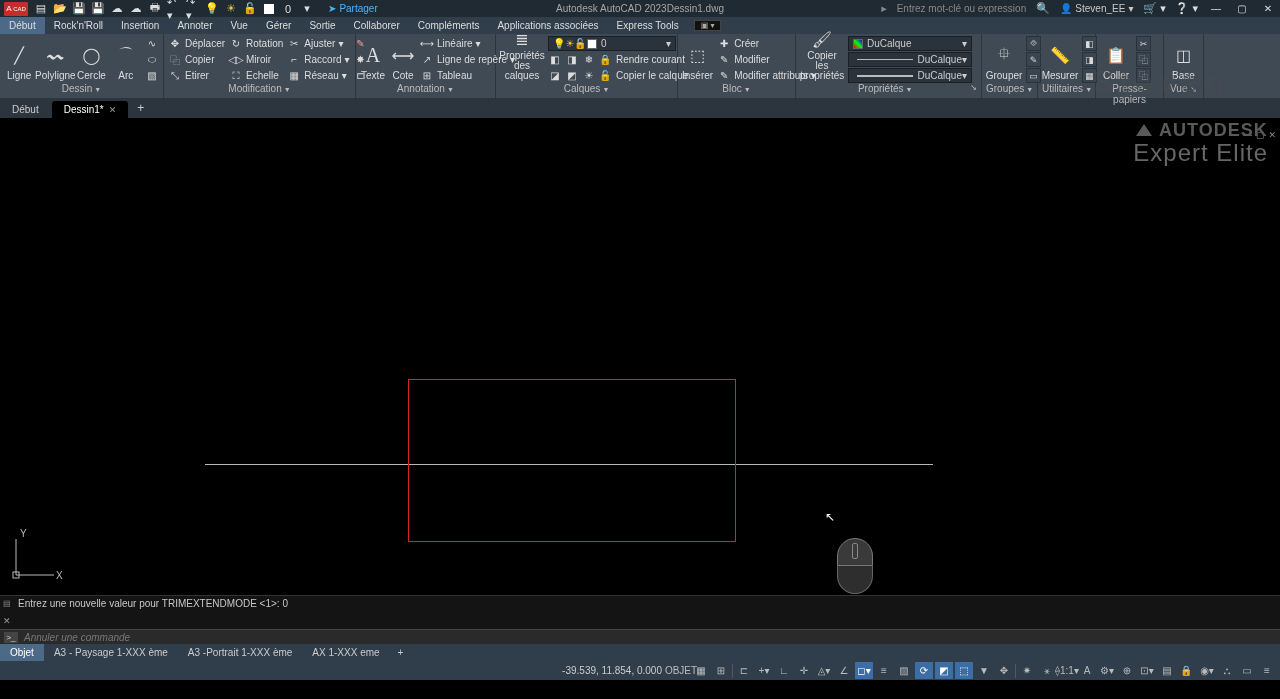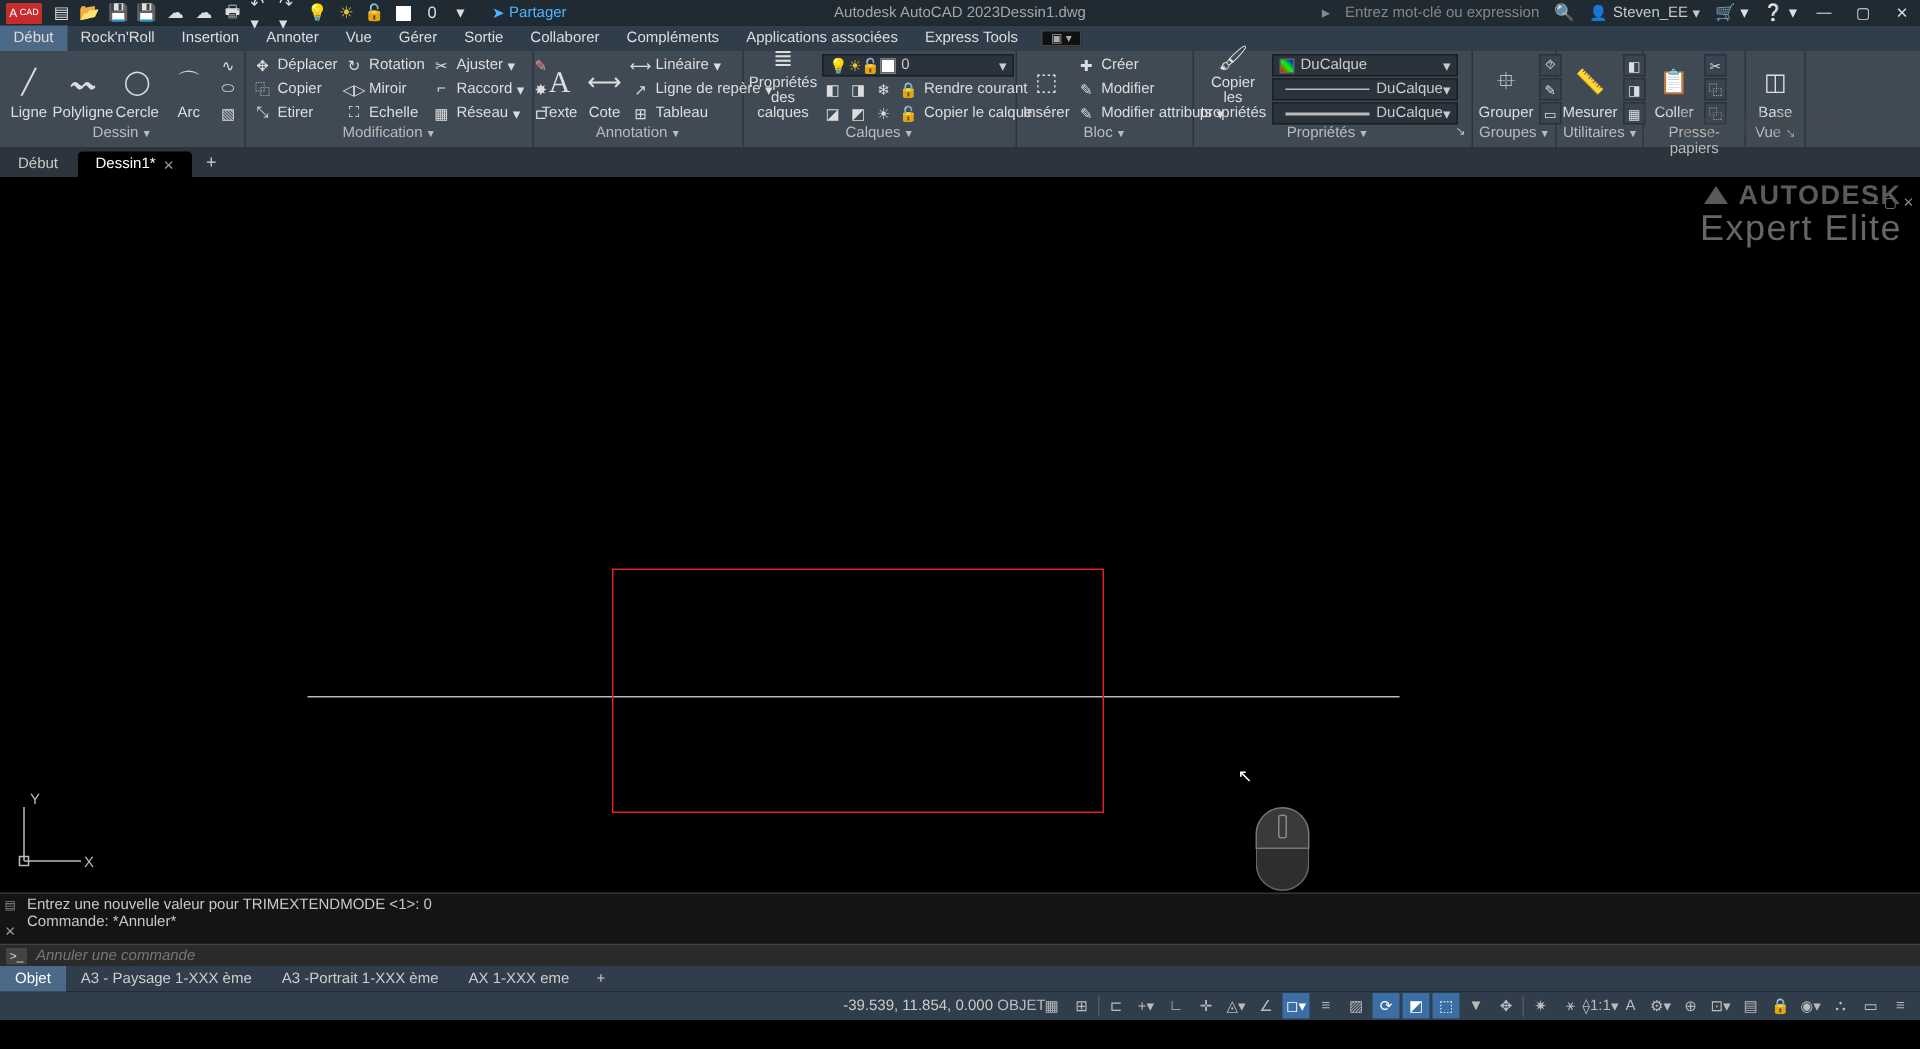--- a/index.html
+++ b/index.html
@@ -417,21 +417,20 @@
         <line x1="6" y1="48" x2="44" y2="48" stroke="#bbb"></line>
         <text x="46" y="52" fill="#bbb" font-size="10">X</text>
         <rect x="3" y="45" width="6" height="6" fill="none" stroke="#bbb"></rect>
       </svg>
   </div>
 </div>
 
 <div class="cmdhist">
   <span style="position:absolute;left:3px;top:2px;color:#888;font-size:8px">▤</span>
   <div class="ln" style="padding-left:12px">Entrez une nouvelle valeur pour TRIMEXTENDMODE &lt;1&gt;: 0</div>
-  <div class="ln" style="padding-left:12px">Commande: *Annuler*</div>
   <span class="xx">✕</span>
 </div>
 <div class="cmdline">
   <span class="cur">&gt;_</span>
   <span>Annuler une commande</span>
 </div>
 
 <div class="layouttabs">
   <div class="ltab active">Objet</div>
   <div class="ltab">A3 - Paysage 1-XXX ème</div>

